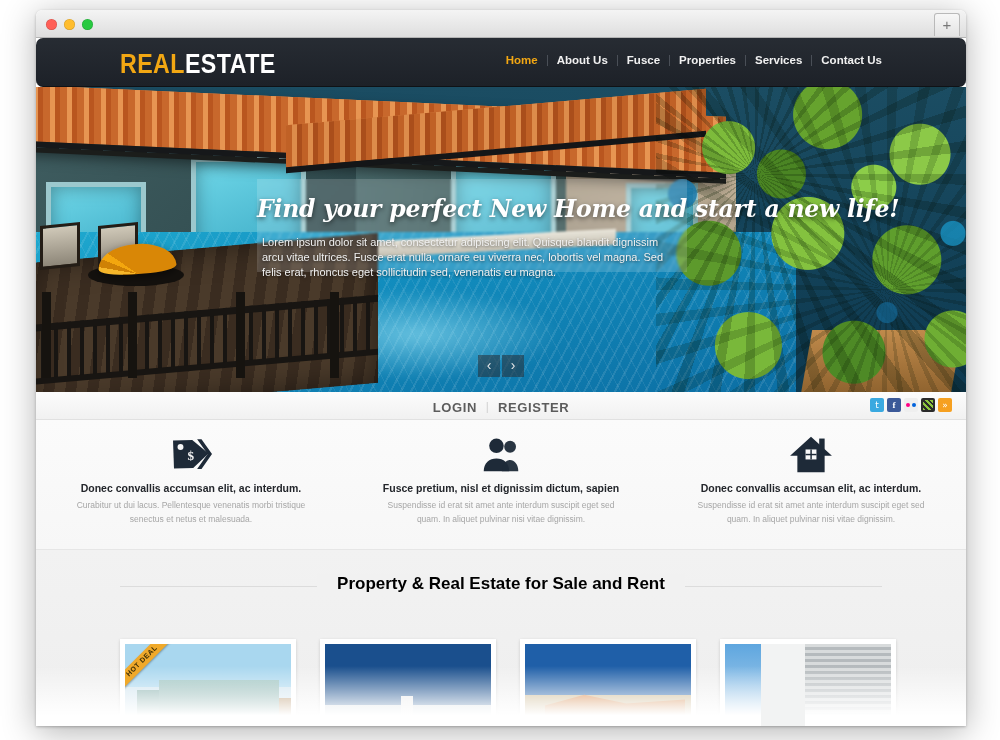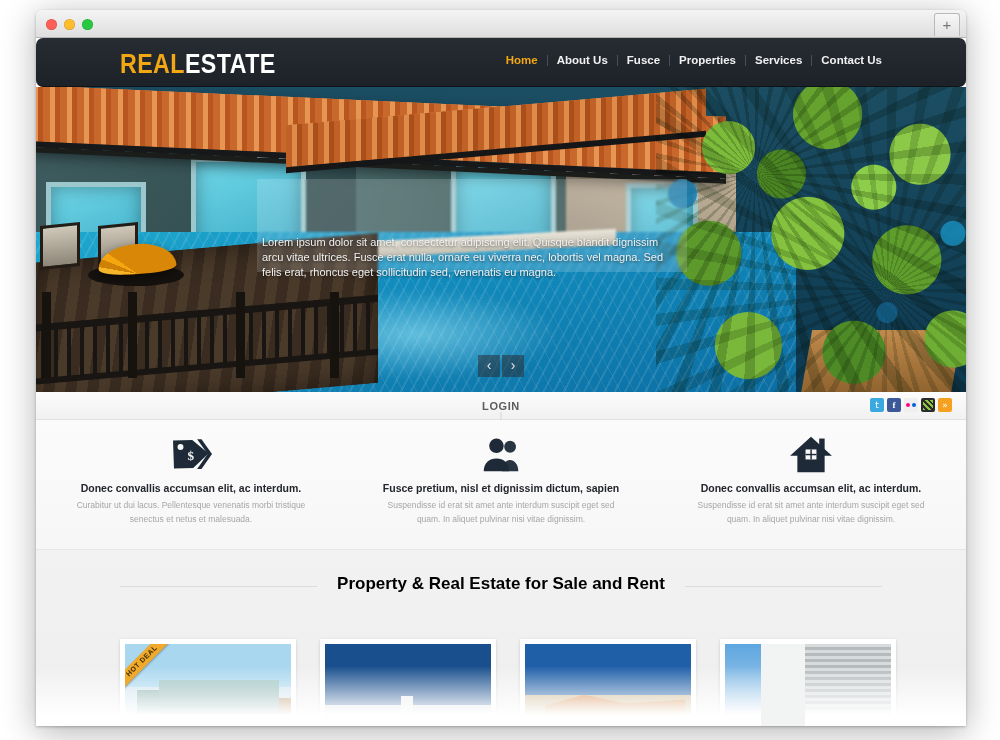--- a/index.html
+++ b/index.html
@@ -243,22 +243,22 @@
   }
 
   
   #loginbar{
     position:relative; height:28px;
     background:linear-gradient(#fcfcfc,#f1f1f1);
     border-bottom:1px solid #e1e1e1;
   }
   #login-links{
     position:absolute; left:50%; top:8px; transform:translateX(-50%);
-    display:flex; align-items:center; font-size:11px; font-weight:bold;
-    letter-spacing:.6px; color:#5c5c5c; white-space:nowrap;flex-direction:column;
+    display:flex; align-items:center; font-size:13px; font-weight:bold;
+    letter-spacing:.6px; color:#5c5c5c; white-space:nowrap;
   }
   #login-links .lb{ padding:0 10px; }
   #login-links .lb-sep{ width:1px; height:11px; background:#d2d2d2; }
   #socials{ position:absolute; right:14px; top:6px; display:flex; gap:3px; }
   .soc{
     width:14px; height:14px; border-radius:2px;
     font-size:9px; line-height:14px; text-align:center; color:#fff;
     font-family:"DejaVu Sans", sans-serif;
   }
   .soc-twitter{ background:#3aa9e0; }
@@ -407,20 +407,21 @@
         <div class="rail-v" style="left:6px;"></div>
         <div class="rail-v" style="left:92px;"></div>
         <div class="rail-v" style="left:200px;"></div>
         <div class="rail-v" style="left:294px;"></div>
         <div class="tree-base"></div>
         <div class="tree"></div>
         <div class="tree-gaps"></div>
       </div>
 
       <div id="hero-caption"></div>
+      <div id="hero-title">Find your perfect New Home and start a new life!</div>
       <div id="hero-sub">Lorem ipsum dolor sit amet, consectetur adipiscing elit. Quisque blandit dignissim arcu vitae ultrices. Fusce erat nulla, ornare eu viverra nec, lobortis vel magna. Sed felis erat, rhoncus eget sollicitudin sed, venenatis eu magna.</div>
 
       <div id="carousel-nav">
         <div class="car-btn">‹</div>
         <div class="car-btn">›</div>
       </div>
     </div>
 
     <div id="loginbar">
       <div id="login-links">

